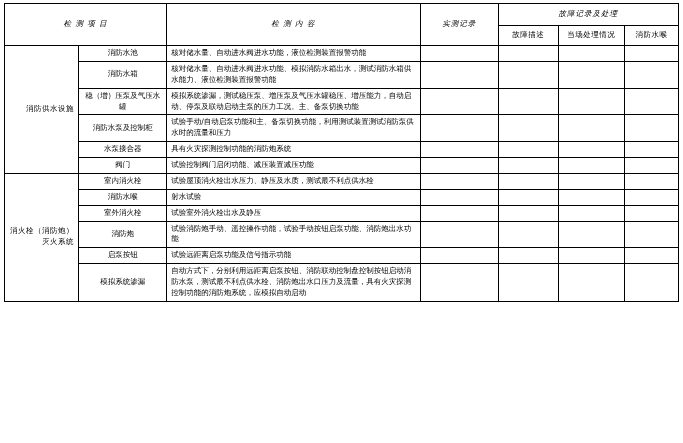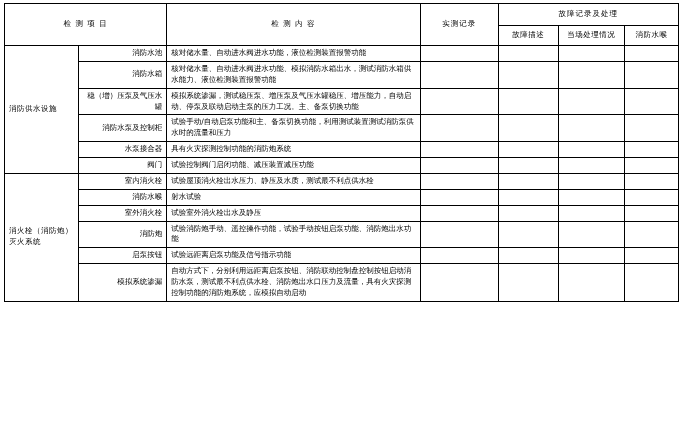--- a/index.html
+++ b/index.html
@@ -35,37 +35,38 @@
     line-height: 1.45;
     vertical-align: middle;
     word-break: break-all;
   }
   th.hdr {
     font-weight: normal;
     text-align: center;
     font-size: 8.5px;
     letter-spacing: 1px;
     height: 17px;
+    font-style: italic;
   }
   th.hdr-sub {
     font-weight: normal;
     text-align: center;
     font-size: 7.5px;
     height: 15px;
     letter-spacing: 0.5px;
     margin-top: 12px;
   }
   td.group {
-    text-align: left;
+    text-align: right;
     font-size: 8px;
     letter-spacing: 0.5px;
     line-height: 1.5;
   }
   td.item {
-    text-align: right;
+    text-align: center;
     font-size: 7.5px;
     line-height: 1.5;
     padding: 2px 3px;
   }
   td.content {
     text-align: left;
     font-size: 7.5px;
     line-height: 1.6;
     padding: 3px 5px;
     margin-left: 16px;

